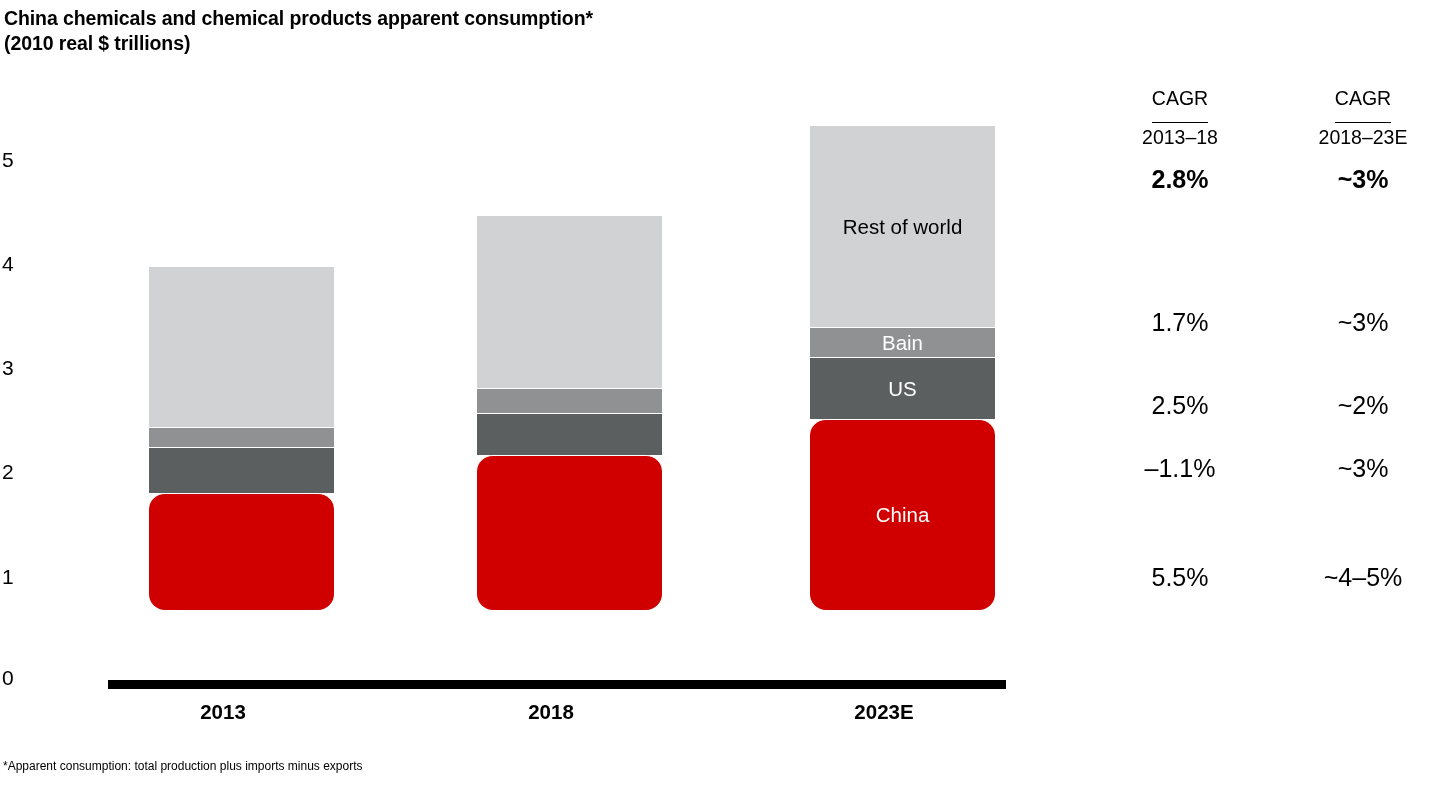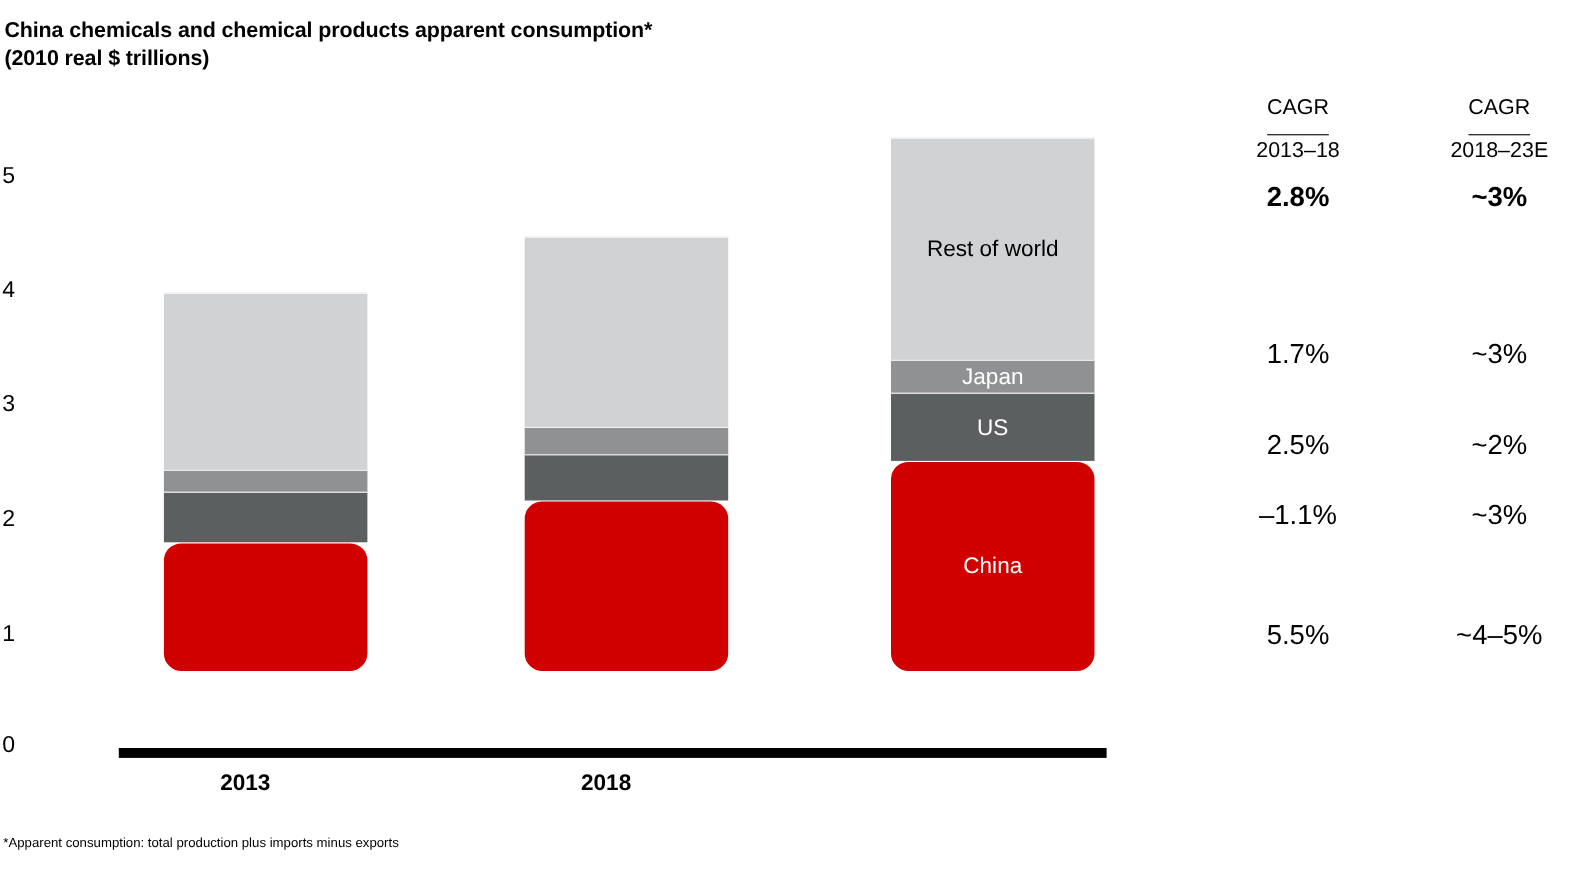--- a/index.html
+++ b/index.html
@@ -14,21 +14,21 @@
   }
   #page {
     position: relative;
     width: 1440px; height: 810px;
     background: #ffffff;
   }
 
   
   .title-block {
     position: absolute;
-    left: 4px; top: 16px;
+    left: 4px; top: 6px;
     width: 1100px;
     font-size: 19.5px;
     font-weight: bold;
     line-height: 25px;
     letter-spacing: -0.1px;
   }
   .title-line { display: block; white-space: pre; }
 
   
   
@@ -173,34 +173,35 @@
       <div class="seg" style="height:25px;background:#8f9192;"></div>
       <div class="seg" style="height:42px;background:#5c5f5f;"></div>
       <div class="seg" style="height:155px;background:#d10000;"></div>
     </div>
 
     <div class="bar bar-2023e">
       <div class="seg" style="height:202px;background:#d0d2d4;">
         <span class="seg-label" style="color:#000000;">Rest of world</span>
       </div>
       <div class="seg" style="height:30px;background:#8f9192;">
-        <span class="seg-label" style="color:#ffffff;">Japan</span>
+        <span class="seg-label" style="color:#ffffff;">Bain</span>
       </div>
       <div class="seg" style="height:62px;background:#5c5f5f;">
         <span class="seg-label" style="color:#ffffff;">US</span>
       </div>
       <div class="seg" style="height:191px;background:#d10000;">
         <span class="seg-label" style="color:#ffffff;">China</span>
       </div>
     </div>
 
     <div class="axis-line"></div>
 
     <div class="xtick xtick-2013">2013</div>
     <div class="xtick xtick-2018">2018</div>
+    <div class="xtick xtick-2023e">2023E</div>
   </div>
 
   <div class="cagr-head cagr-col-1">
     <span class="hdr-title">CAGR</span>
     <span class="hdr-range">2013–18</span>
   </div>
   <div class="cagr-val cagr-col-1 row-total bold">2.8%</div>
   <div class="cagr-val cagr-col-1 row-row">1.7%</div>
   <div class="cagr-val cagr-col-1 row-japan">2.5%</div>
   <div class="cagr-val cagr-col-1 row-us">–1.1%</div>

